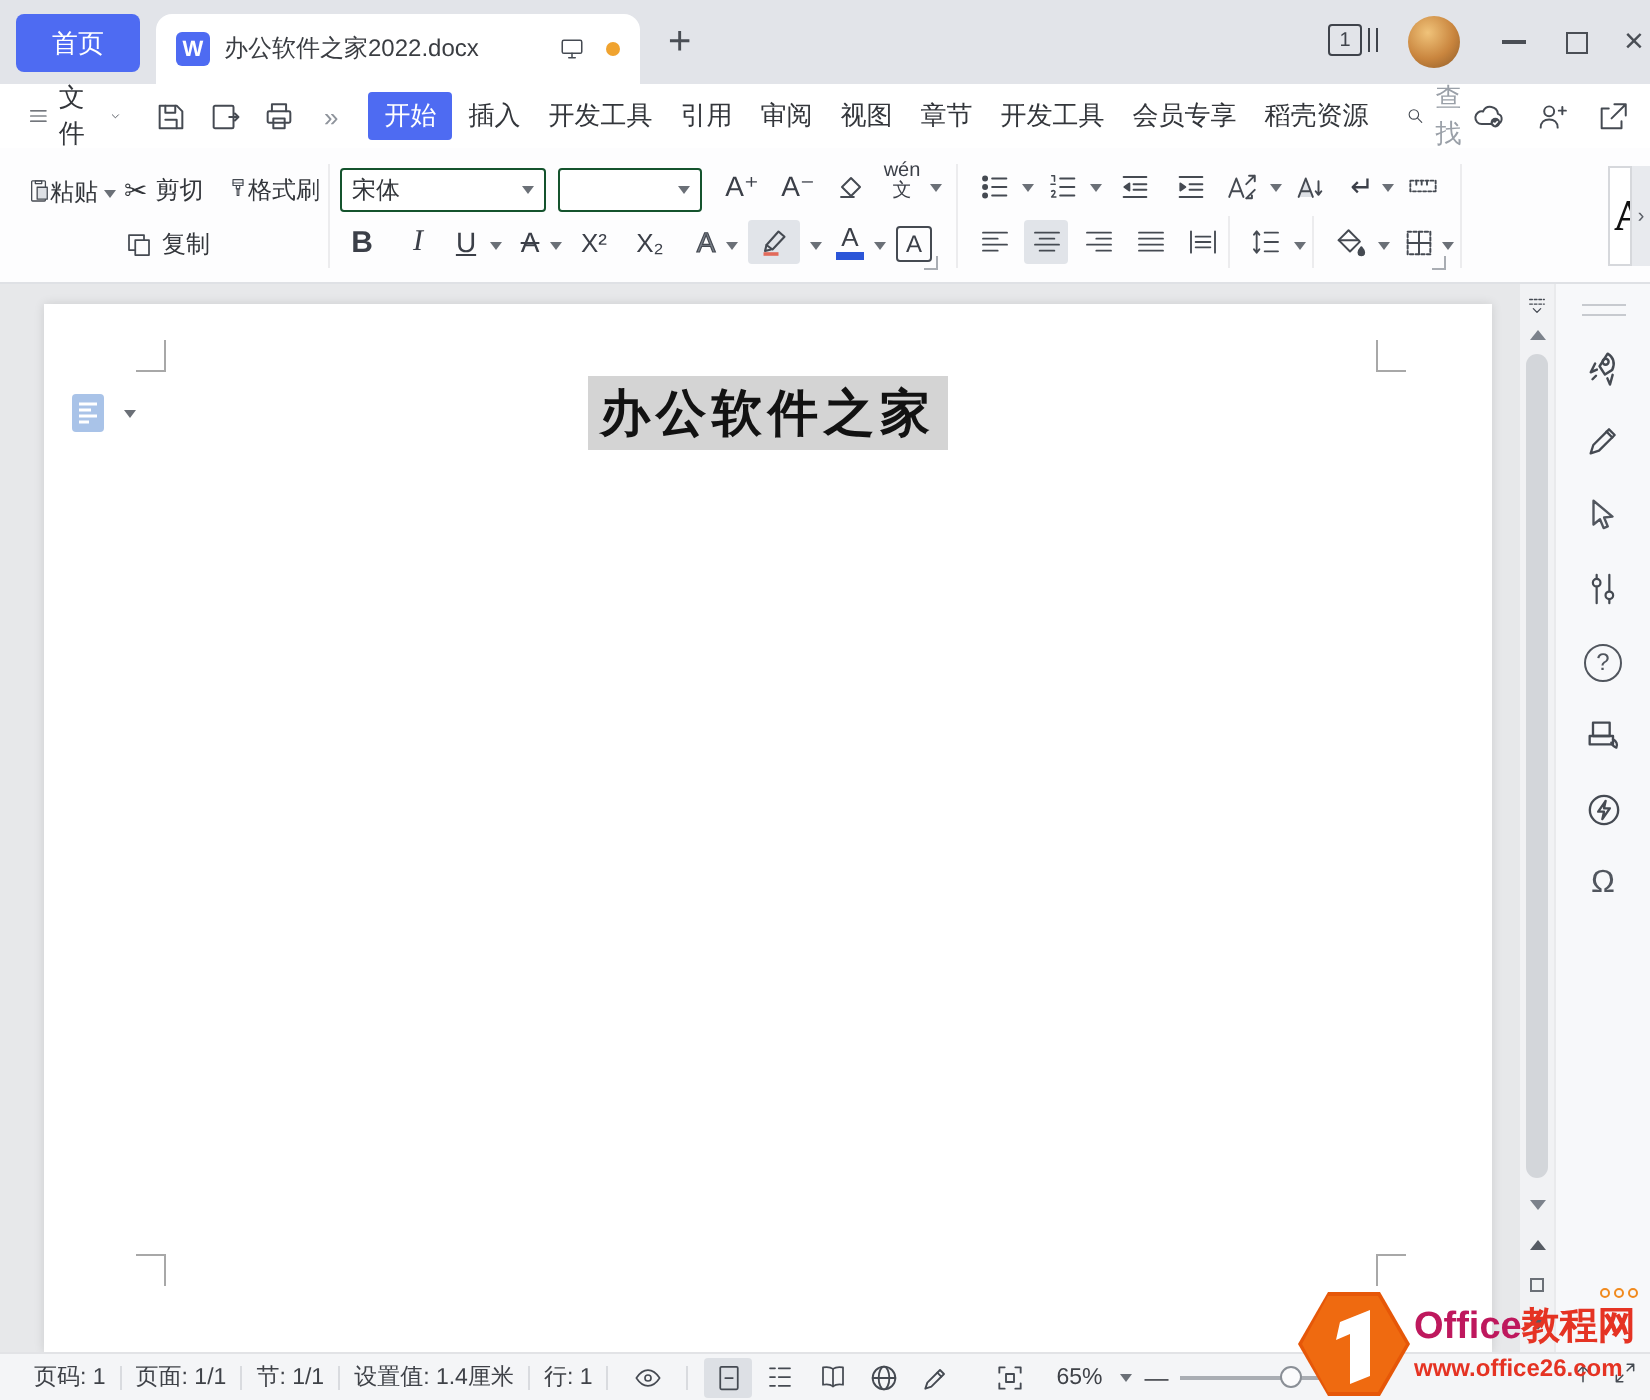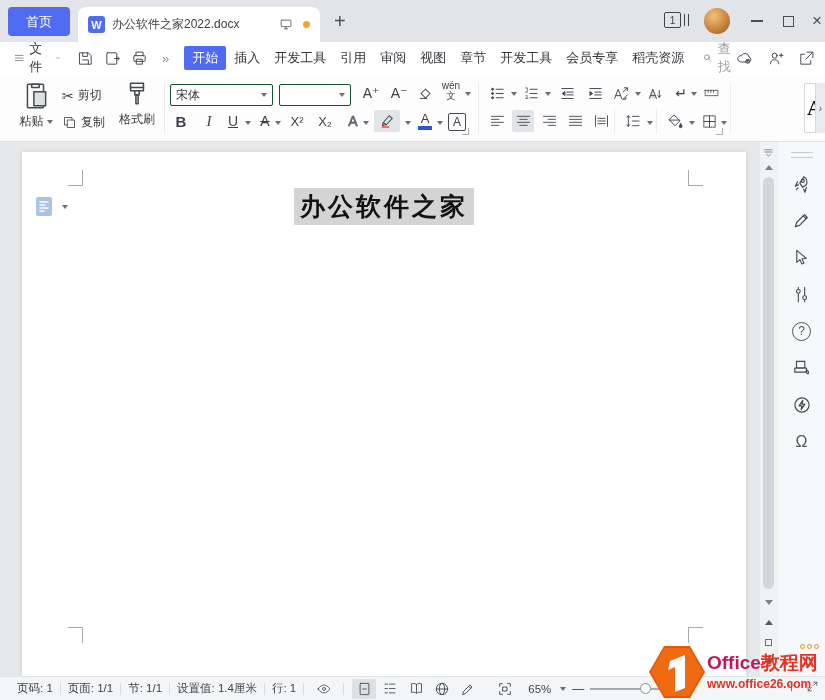--- a/index.html
+++ b/index.html
@@ -35,21 +35,21 @@
   #qat-more { color:#8f949c; font-size:13px; margin-left:4px; cursor:pointer; }
   #mtabs { display:flex; align-items:center; margin-left:14px; }
   .mtab { padding:3px 6px; margin:0 1px; font-size:13px; color:#33363b; border-radius:2px; cursor:pointer; white-space:nowrap; }
   .mtab.active { background:#4e6bf2; color:#fff; padding:3px 8px; }
   #search { display:flex; align-items:center; gap:5px; margin-left:12px; color:#9aa0a8; font-size:13px; cursor:text; }
   #menu-right { display:flex; align-items:center; gap:13px; margin-left:auto; margin-right:12px; }
 
   
   #ribbon { position:absolute; top:74px; left:0; width:825px; height:68px; background:#fdfdfe; border-bottom:1px solid #dfe1e5; }
   .rdiv { position:absolute; top:8px; width:1px; height:52px; background:#ececee; }
-  .bigbtn { position:absolute; display:flex; flex-direction:column; align-items:center; cursor:pointer; }
+  .bigbtn { position:absolute; display:flex; flex-direction:row; align-items:center; cursor:pointer; }
   .bigbtn .lbl { font-size:12px; color:#33363b; margin-top:3px; white-space:nowrap; }
   .smallbtn { position:absolute; display:flex; align-items:center; gap:4px; font-size:12px; color:#33363b; cursor:pointer; white-space:nowrap; }
   .combo { position:absolute; height:22px; border:1px solid #14532d; border-radius:2px; background:#fff; display:flex; align-items:center; padding:0 5px; font-size:12px; color:#33363b; cursor:pointer; }
   .combo .caret { margin-left:auto; }
   .tbtn { position:absolute; height:22px; min-width:22px; display:flex; align-items:center; justify-content:center; color:#3b3f48; cursor:pointer; border-radius:2px; }
   .tbtn.on { background:#e1e4e9; }
   .fx { font-size:14px; }
   .corner { position:absolute; width:7px; height:7px; border-right:1px solid #a9adb3; border-bottom:1px solid #a9adb3; }
   #style-box { position:absolute; left:737px; top:9px; width:64px; height:50px; background:#fff; border:1px solid #d6d8dc; border-radius:2px; text-align:center; cursor:pointer; }
   #style-box .pv { font-size:10.5px; color:#24262a; margin-top:8px; }

